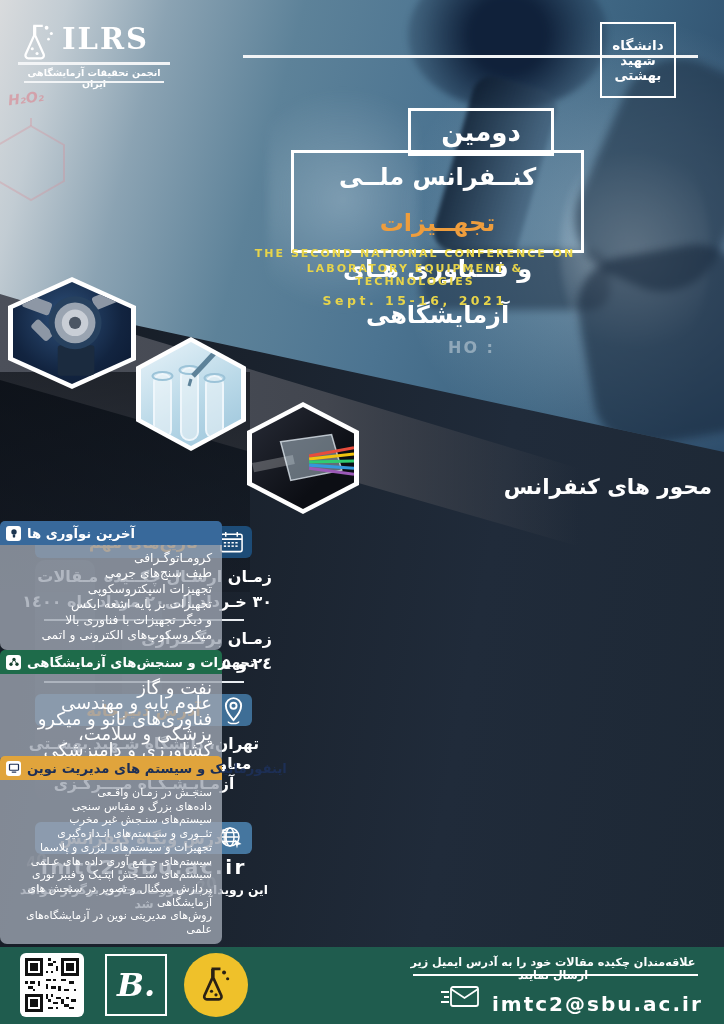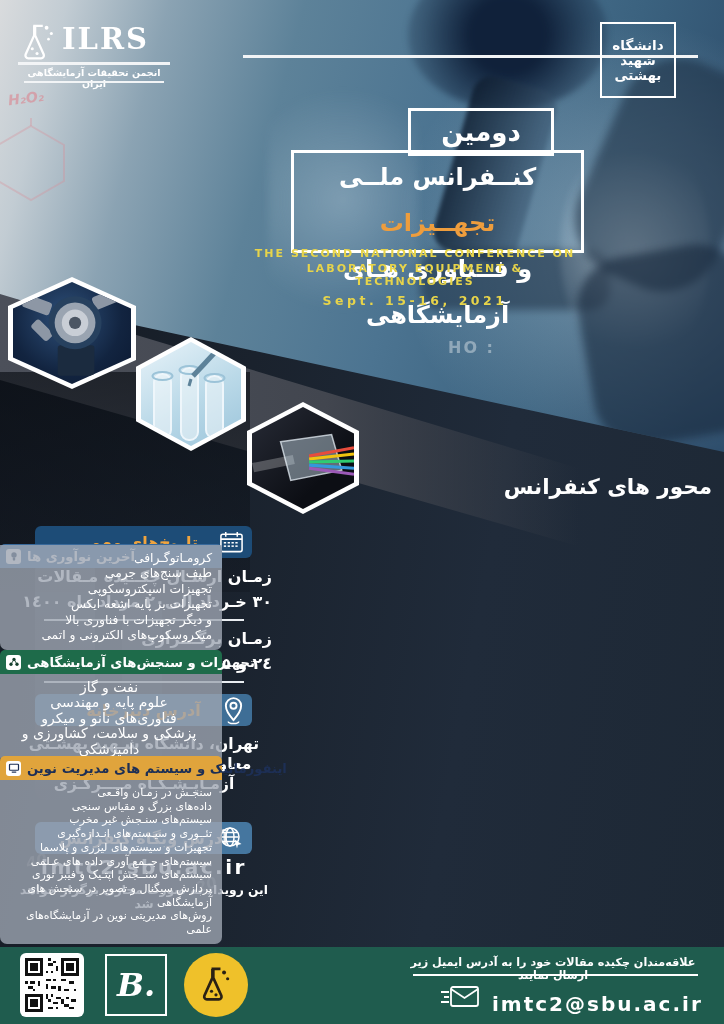--- a/index.html
+++ b/index.html
@@ -90,24 +90,24 @@
   .web-url{left:16px;top:855px;width:256px;text-align:center;color:#fff;font-weight:bold;font-size:20px;letter-spacing:2.5px;}
   .web-note{left:16px;top:883px;width:256px;direction:rtl;text-align:center;color:#fff;font-weight:bold;font-size:12.3px;}
 
   
   .topics-heading{right:12px;top:474px;direction:rtl;color:#fff;font-weight:bold;font-size:21.5px;}
   .tbox-header{position:absolute;width:222px;height:24px;border-radius:5px 5px 0 0;display:flex;align-items:center;
     padding:0 6px;gap:6px;box-sizing:border-box;font-size:13.2px;font-weight:bold;color:#fff;}
   .tbox-header .t-label{direction:rtl;white-space:nowrap;}
   .tbox-body{position:absolute;width:222px;background:rgba(158,165,178,.80);border-radius:0 0 7px 7px;
     direction:rtl;text-align:right;color:#fff;padding:6px 10px 7px 6px;box-sizing:border-box;}
-  .hA{top:544px;background:#38699b;align-items:center;}
+  .hA{top:521px;background:#38699b;align-items:center;}
   .bA{top:545px;font-size:12.3px;line-height:15.4px;}
   .hB{top:650px;background:#1e6b4a;}
-  .bB{top:674px;font-size:14px;line-height:15.4px;text-align:center;}
+  .bB{top:674px;font-size:18px;line-height:15.4px;}
   .hC{top:756px;background:#e0a43c;color:#1d2f55;}
   .bC{top:780px;font-size:11px;line-height:13.7px;}
   .t-ico{width:15px;height:15px;background:#fff;border-radius:3px;flex:0 0 auto;display:flex;align-items:center;justify-content:center;}
 
   
   .footer{position:absolute;left:0;bottom:0;width:724px;height:77px;background:#1f5c4e;}
   .qr{position:absolute;left:20px;top:6px;width:64px;height:64px;background:#fff;border-radius:6px;padding:5px;box-sizing:border-box;}
   .logo-b{position:absolute;left:105px;top:7px;width:62px;height:62px;border:2.5px solid #fff;box-sizing:border-box;
     display:flex;align-items:center;justify-content:center;color:#fff;
     font-family:"DejaVu Serif",serif;font-style:italic;font-weight:bold;font-size:32px;transform:none;}

